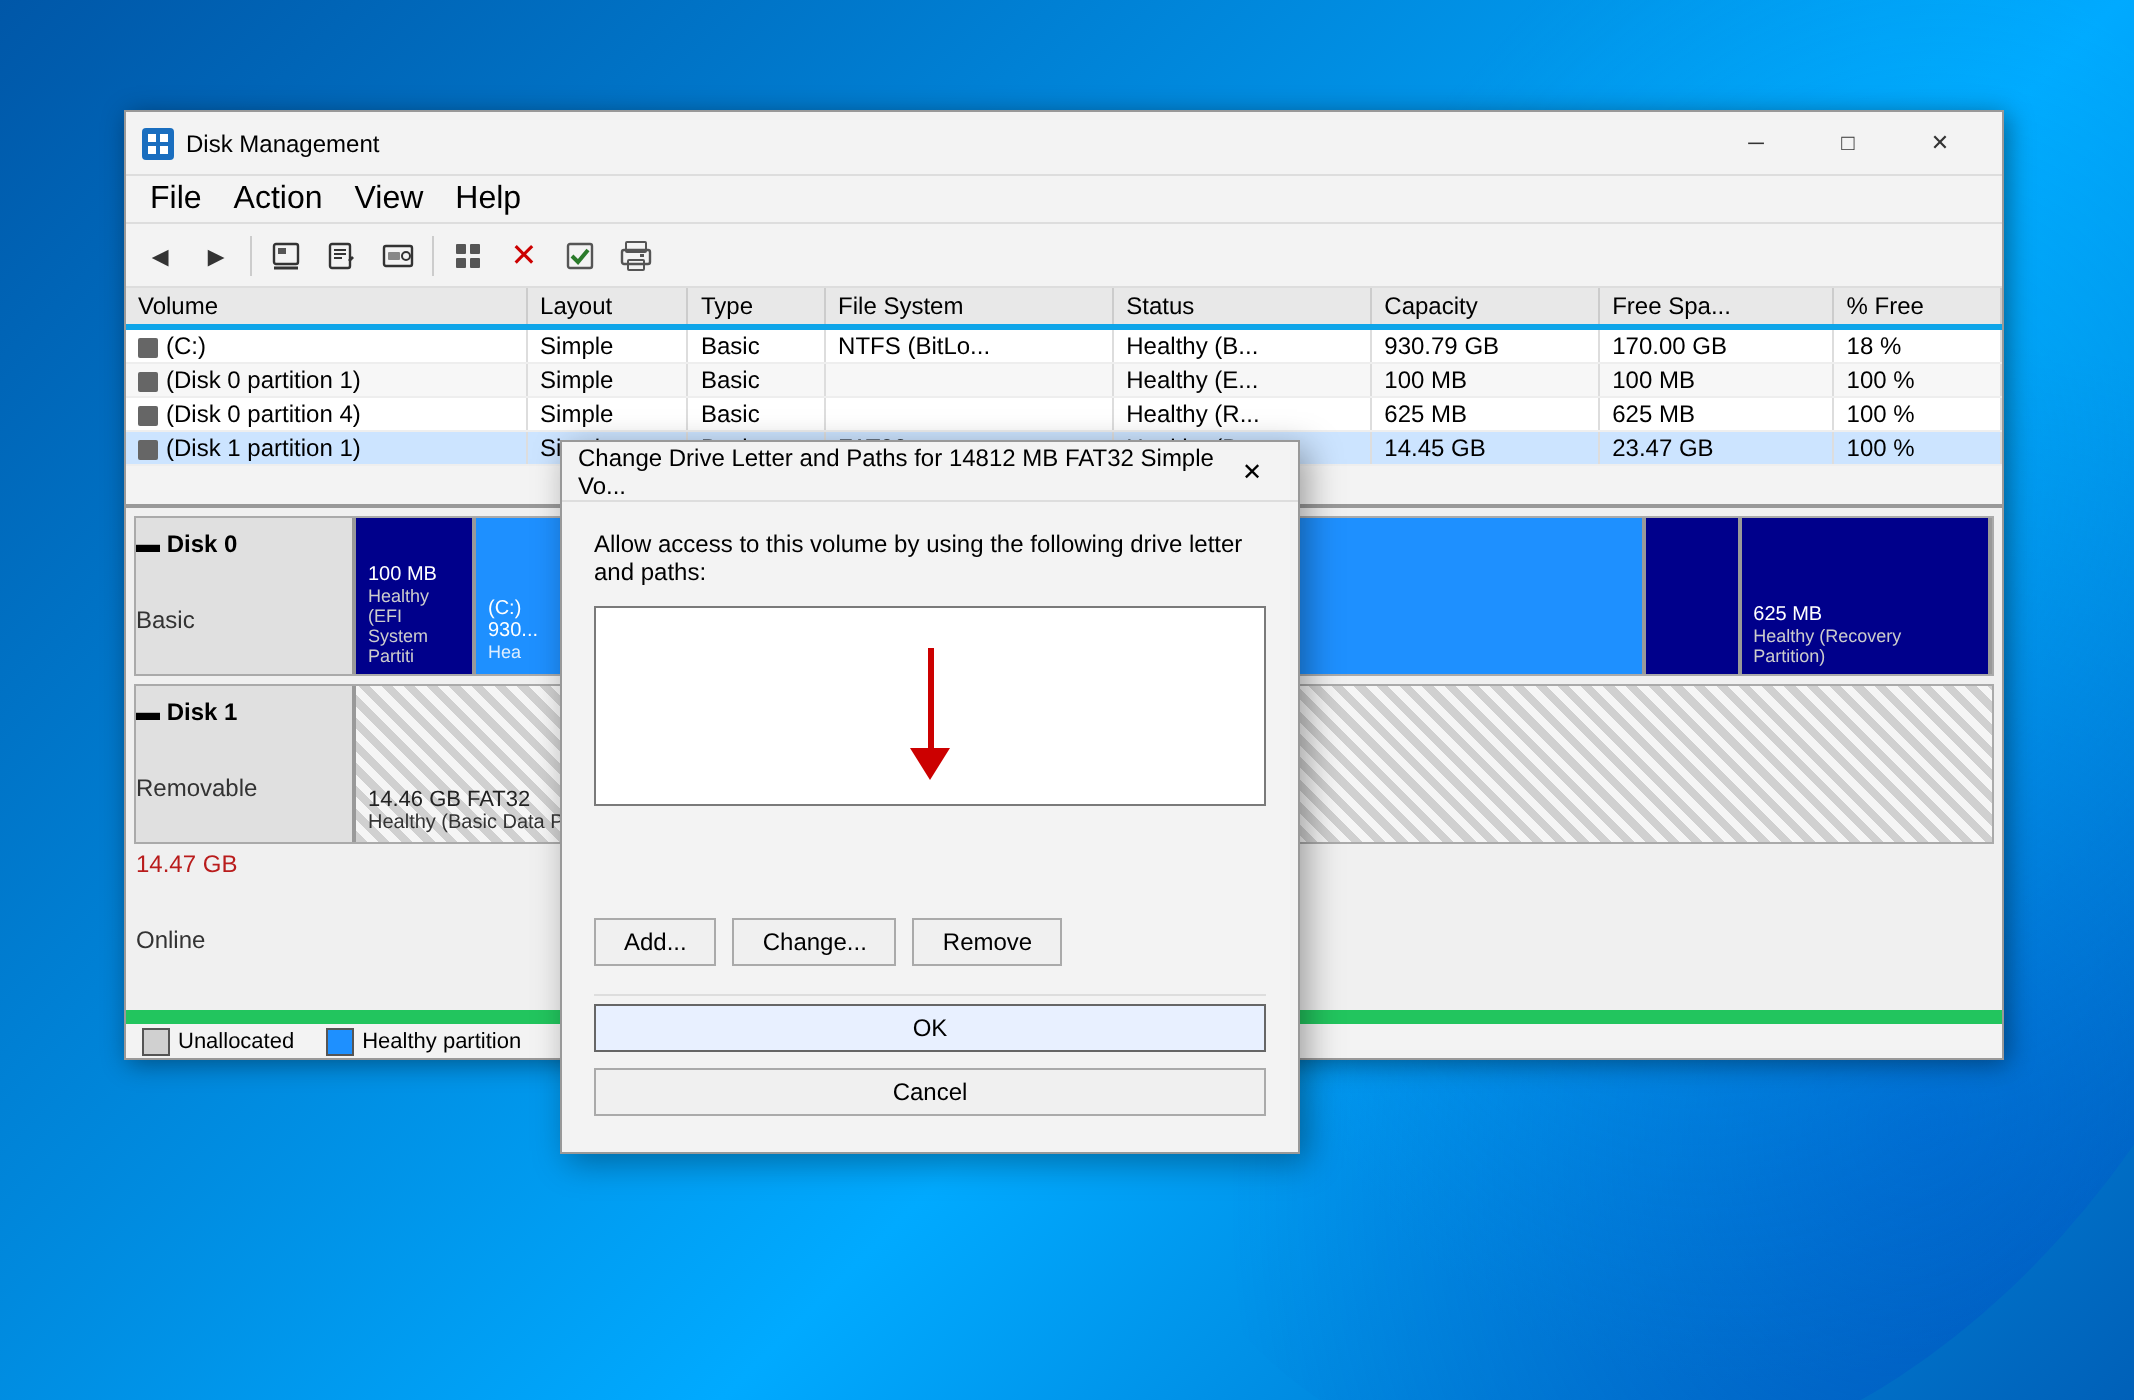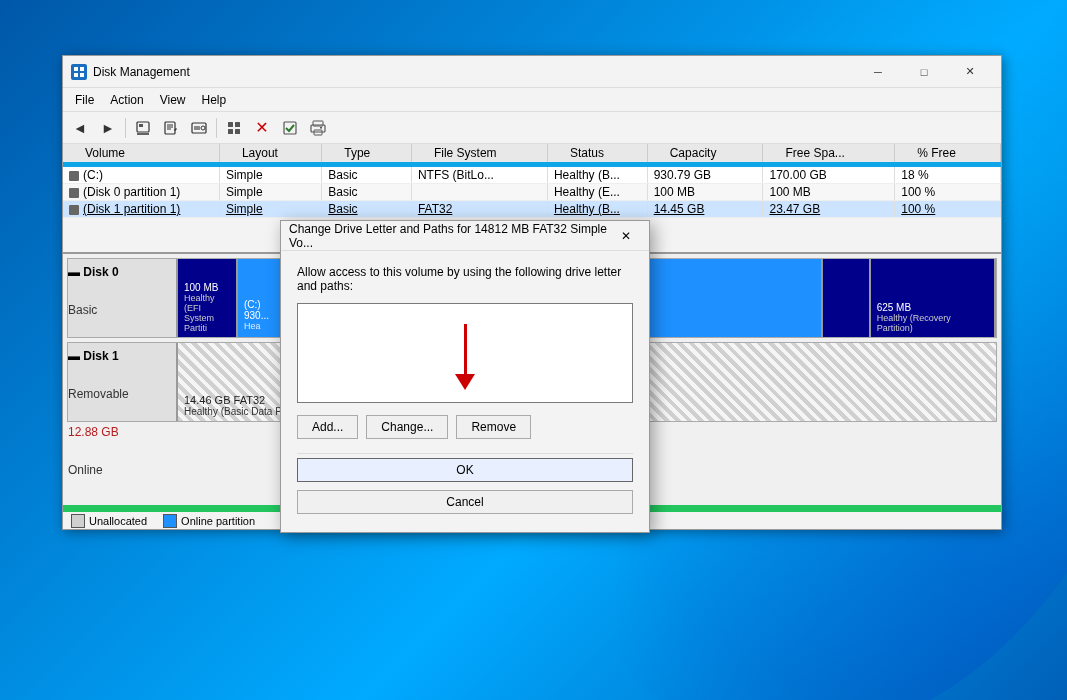--- a/index.html
+++ b/index.html
@@ -90,21 +90,21 @@
       background: #f3f3f3;
       display: flex;
       align-items: center;
       padding: 0 4px;
       border-bottom: 1px solid #ddd;
       flex-shrink: 0;
     }
     .menu-item {
       padding: 2px 8px;
       cursor: pointer;
-      font-size: 12px;
+      font-size: 16px;
     }
 
     
     .toolbar {
       height: 32px;
       background: #f3f3f3;
       display: flex;
       align-items: center;
       padding: 0 4px;
       border-bottom: 1px solid #ddd;
@@ -150,37 +150,37 @@
       border-collapse: collapse;
     }
     .table-header {
       background: #e8e8e8;
       position: sticky;
       top: 0;
       z-index: 1;
     }
     .table-header th {
       text-align: left;
-      padding: 2px 22px;
+      padding: 2px 6px;
       border-right: 1px solid #ccc;
-      border-bottom: 5px solid #0ea5e9;
+      border-bottom: 3px solid #0ea5e9;
       font-weight: normal;
       font-size: 12px;
       color: #000;
     }
     .table-row td {
       padding: 1px 6px;
       border-right: 1px solid #ddd;
       border-bottom: 1px solid #eee;
       font-size: 12px;
       white-space: nowrap;
     }
     .table-row:nth-child(odd) { background: #fff; }
     .table-row:nth-child(even) { background: #f7f7f7; }
-    .table-row.selected td { background: #cce4ff; text-decoration: underline; }
+    .table-row.selected td { background: #cce4ff; }
 
     
     .vol-icon {
       display: inline-block;
       width: 10px;
       height: 10px;
       background: #888;
       border-radius: 1px;
       margin-right: 4px;
       vertical-align: middle;
@@ -375,20 +375,21 @@
       gap: 8px;
       margin-bottom: 14px;
     }
     .modal-btn {
       padding: 4px 14px;
       border: 1px solid #aaa;
       background: #f0f0f0;
       font-size: 12px;
       cursor: pointer;
       min-width: 60px;
+      margin-top: 44px;
     }
     .modal-btn:disabled { color: #aaa; cursor: default; }
 
     .modal-footer {
       display: flex;
       justify-content: flex-end;
       gap: 8px;
       padding-top: 4px;
       border-top: 1px solid #ddd;
       padding-bottom: 4px;
@@ -521,20 +522,30 @@
             <tr class="table-row">
               <td><span class="vol-icon" style="background:#666;"></span>(Disk 0 partition 1)</td>
               <td>Simple</td>
               <td>Basic</td>
               <td></td>
               <td>Healthy (E...</td>
               <td>100 MB</td>
               <td>100 MB</td>
               <td>100 %</td>
             </tr>
+            <tr class="table-row">
+              <td><span class="vol-icon" style="background:#666;"></span>(Disk 0 partition 4)</td>
+              <td>Simple</td>
+              <td>Basic</td>
+              <td></td>
+              <td>Healthy (R...</td>
+              <td>625 MB</td>
+              <td>625 MB</td>
+              <td>100 %</td>
+            </tr>
             <tr class="table-row selected">
               <td><span class="vol-icon" style="background:#666;"></span>(Disk 1 partition 1)</td>
               <td>Simple</td>
               <td>Basic</td>
               <td>FAT32</td>
               <td>Healthy (B...</td>
               <td>14.45 GB</td>
               <td>23.47 GB</td>
               <td>100 %</td>
             </tr>
@@ -571,40 +582,40 @@
             <span style="font-size:10px; color:white;">625 MB</span>
             <span style="font-size:9px; color:#ccc;">Healthy (Recovery Partition)</span>
           </div>
         </div>
       </div>
 
       <div class="disk-row">
         <div class="disk-label">
           <span class="disk-name">▬ Disk 1</span>
           <span class="disk-type">Removable</span>
-          <span class="disk-size">12.88 GB</span>
+          <span class="disk-size">14.47 GB</span>
           <span class="disk-status">Online</span>
         </div>
         <div class="disk-partitions">
           <div class="partition striped" style="width:100%; border-right:none;">
             <span style="font-size:11px; color:#222;">14.46 GB FAT32</span>
             <span style="font-size:10px; color:#333;">Healthy (Basic Data Partition)</span>
           </div>
         </div>
       </div>
     </div>
 
     <div class="status-bar">
       <div class="legend-item">
         <div class="legend-box" style="background:#d0d0d0;"></div>
         <span>Unallocated</span>
       </div>
       <div class="legend-item">
         <div class="legend-box" style="background:#1e90ff;"></div>
-        <span>Online partition</span>
+        <span>Healthy partition</span>
       </div>
     </div>
 
   </div>
 </div>
 
 <div class="modal-overlay">
   <div class="modal">
 
     <div class="modal-title-bar">

